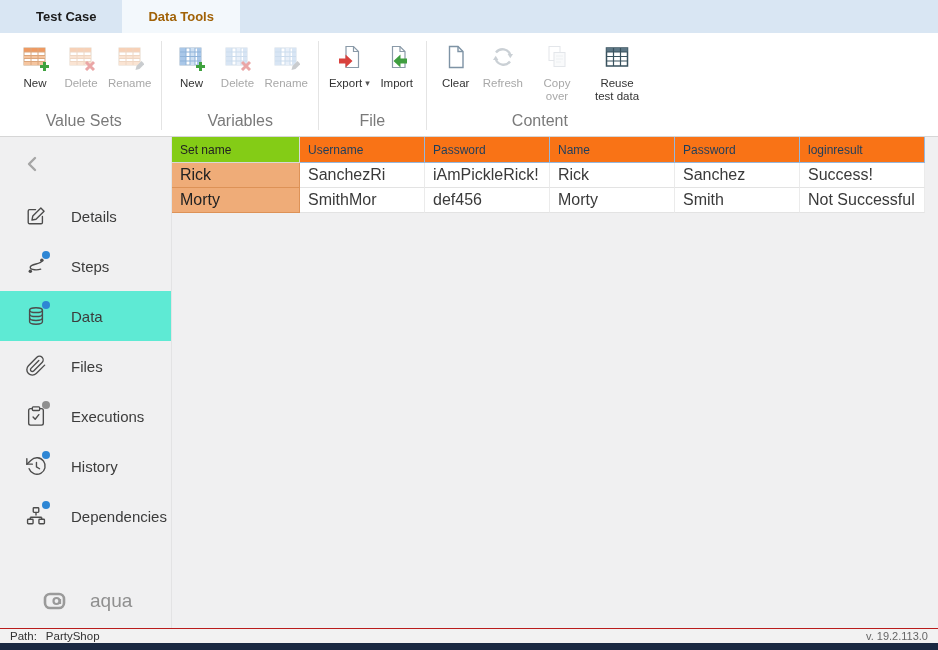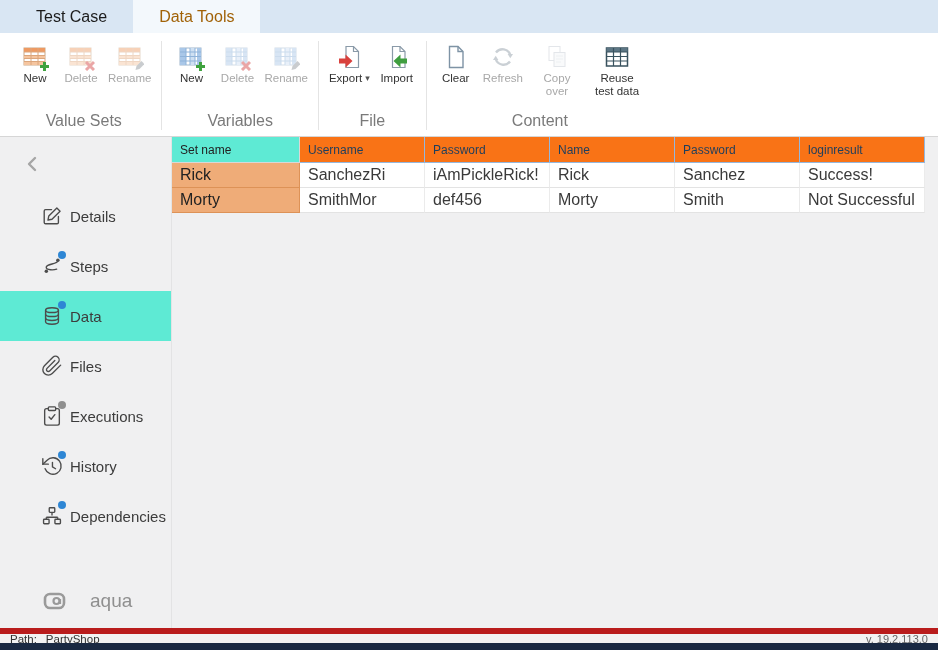--- a/index.html
+++ b/index.html
@@ -2,61 +2,61 @@
 <html><head>
 <meta charset="utf-8">
 <style>
   * { margin:0; padding:0; box-sizing:border-box; }
   html,body { width:938px; height:650px; }
   body { font-family:"Liberation Sans","DejaVu Sans",sans-serif; font-size:13px; color:#333; background:#fff; overflow:hidden; -webkit-user-select:none; }
   .app { width:938px; height:650px; display:flex; flex-direction:column; }
 
   
   .tabbar { height:33px; background:#d9e6f3; display:flex; align-items:stretch; padding-left:10px; flex:0 0 auto; }
-  .tab { padding:0 26px; display:flex; align-items:center; font-size:16px; color:#1b1b1b; cursor:default; }
+  .tab { padding:0 26px; display:flex; align-items:center; font-size:13px; color:#1b1b1b; cursor:default;font-weight:bold; }
   .tab.active { background:#f3f8fc; color:#a16207; }
 
   
   .ribbon { height:104px; background:#fff; border-bottom:1px solid #d6d6d6; display:flex; padding-left:6px; flex:0 0 auto; }
   .rgroup { display:flex; flex-direction:column; padding:2px 6px 0; }
   .rbuttons { flex:1; display:flex; align-items:flex-start; }
   .rgroup-label { text-align:center; font-size:16px; color:#7a7a7a; padding:2px 0 6px; }
   .rsep { width:1px; background:#e4e4e4; margin:8px 0 6px; flex:0 0 auto; }
-  .rbtn { min-width:46px; max-width:60px; display:flex; flex-direction:column; align-items:center; padding:7px 4px 0; font-size:11.5px; color:#333; border-radius:3px; cursor:default; }
+  .rbtn { min-width:46px; max-width:60px; display:flex; flex-direction:column; align-items:center; padding:7px 4px 0; gap:5px; font-size:11.5px; color:#333; border-radius:3px; cursor:default; }
   .rbtn .ricon { width:30px; height:30px; display:flex; align-items:center; justify-content:center; }
   .rbtn-label { text-align:center; line-height:1.15; }
   .rbtn.disabled { color:#a8a8a8; }
   .rbtn.disabled .ricon svg { opacity:.45; }
   .lblrow { display:flex; align-items:center; gap:3px; }
   .caret { font-size:9px; color:#555; }
 
   
   .content { flex:1 1 auto; display:flex; background:#f0f0f1; min-height:0; }
 
   
   .sidebar { width:172px; flex:0 0 auto; background:#f0f0f1; border-right:1px solid #e3e3e4; display:flex; flex-direction:column; }
   .back { height:54px; display:flex; align-items:center; padding-left:24px; }
-  .sitem { height:50px; display:flex; align-items:center; padding-left:40px; gap:7px; color:#3c3c3c; font-size:15px; cursor:default; }
+  .sitem { height:50px; display:flex; align-items:center; padding-left:24px; gap:24px; color:#3c3c3c; font-size:15px; cursor:default; }
   .sitem.selected { background:#5eead4;align-items:center; }
   .iconwrap { position:relative; width:23px; height:23px; flex:0 0 auto; display:flex; align-items:center; justify-content:center; }
   .badge { position:absolute; top:-4px; right:-3px; width:8px; height:8px; border-radius:50%; }
   .badge.blue { background:#2e86d4; }
   .badge.gray { background:#8f8f8f; }
   .slogo { margin-top:auto; padding:0 0 16px 42px; display:flex; align-items:center; gap:22px; color:#8f8f8f; font-size:19px; }
 
   
   .main { flex:1 1 auto; min-width:0; }
   .dtable { display:grid; grid-template-columns:128px 125px 125px 125px 125px 125px; width:753px; }
   .hcell { height:26px; background:#f97316; color:#1d3e5e; font-size:12px; display:flex; align-items:center; padding-left:8px; border-right:1px solid #94b7dd; border-bottom:1px solid #94b7dd; cursor:default; }
-  .hcell.first { background:#5eead4; color:#222; border-right:1px solid #d8d8d8; border-bottom:1px solid #d8d8d8; }
+  .hcell.first { background:#84cc16; color:#222; border-right:1px solid #d8d8d8; border-bottom:1px solid #d8d8d8; }
   .cell { height:25px; background:#fff; font-size:16px; display:flex; align-items:center; padding-left:8px; border-right:1px solid #ebebeb; border-bottom:1px solid #e3e3e3; color:#3a3a3a; cursor:default; }
   .cell.rowhead { background:#efac78; border-right:1px solid #dd9257; border-bottom:1px solid #dd9257; color:#222; }
 
   
-  .statusbar { height:15px; flex:0 0 auto; background:#f2f2f2; border-top:6px solid #b91c1c; display:flex; align-items:center; justify-content:space-between; padding:0 10px; font-size:11.5px; color:#333; }
+  .statusbar { height:15px; flex:0 0 auto; background:#f2f2f2; border-top:1px solid #b91c1c; display:flex; align-items:center; justify-content:space-between; padding:0 10px; font-size:11.5px; color:#333; }
   .pathwrap { display:flex; gap:9px; }
   .version { color:#666; font-size:11px; }
   .navy { height:7px; flex:0 0 auto; background:#1a2942; }
 </style>
 </head>
 <body>
 
 <div class="app">
 
   <div class="tabbar">

